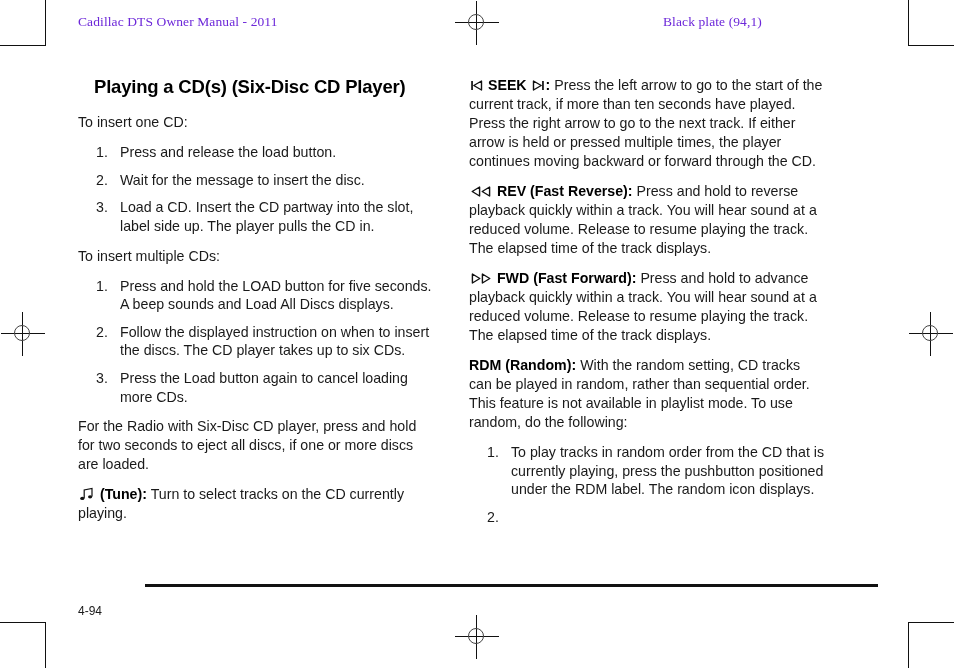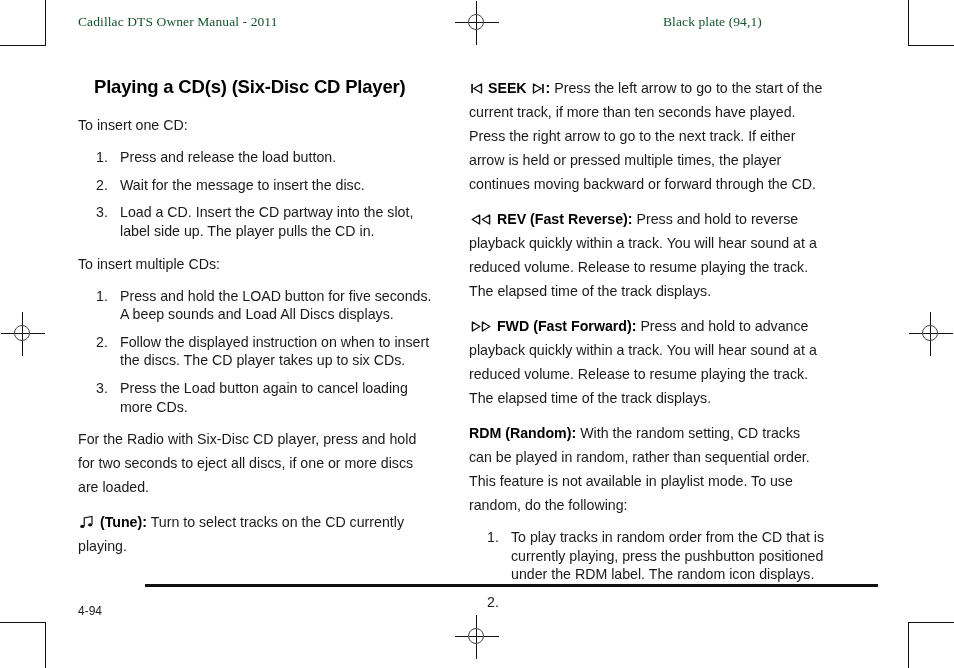--- a/index.html
+++ b/index.html
@@ -49,21 +49,21 @@
     height: 1px; width: 44px;
     background: #111;
   }
 
   
   .page-header {
     position: absolute;
     top: 14px;
     font-family: "Liberation Serif", serif;
     font-size: 13.5px;
-    color: #14532d;
+    color: #6d28d9;
     letter-spacing: 0.1px;
     white-space: nowrap;
   }
   .header-left  { left: 78px; }
   .header-right { left: 663px; }
 
   
   .content {
     position: absolute;
     top: 76px;
@@ -83,21 +83,21 @@
     font-size: 18.5px;
     font-weight: bold;
     margin: 0 0 16px 16px;
     letter-spacing: -0.2px;
     color: #000;
     line-height: 1.15;
   }
 
   p.body {
     font-size: 14.2px;
-    line-height: 24px;
+    line-height: 19px;
     margin: 0 0 11px 0;
     color: #1a1a1a;
   }
   p.body:last-child { margin-bottom: 8px; }
 
   .lbl { font-weight: bold; color: #000; }
 
   ol.steps {
     margin: 0 0 11px 0;
     padding: 0;

